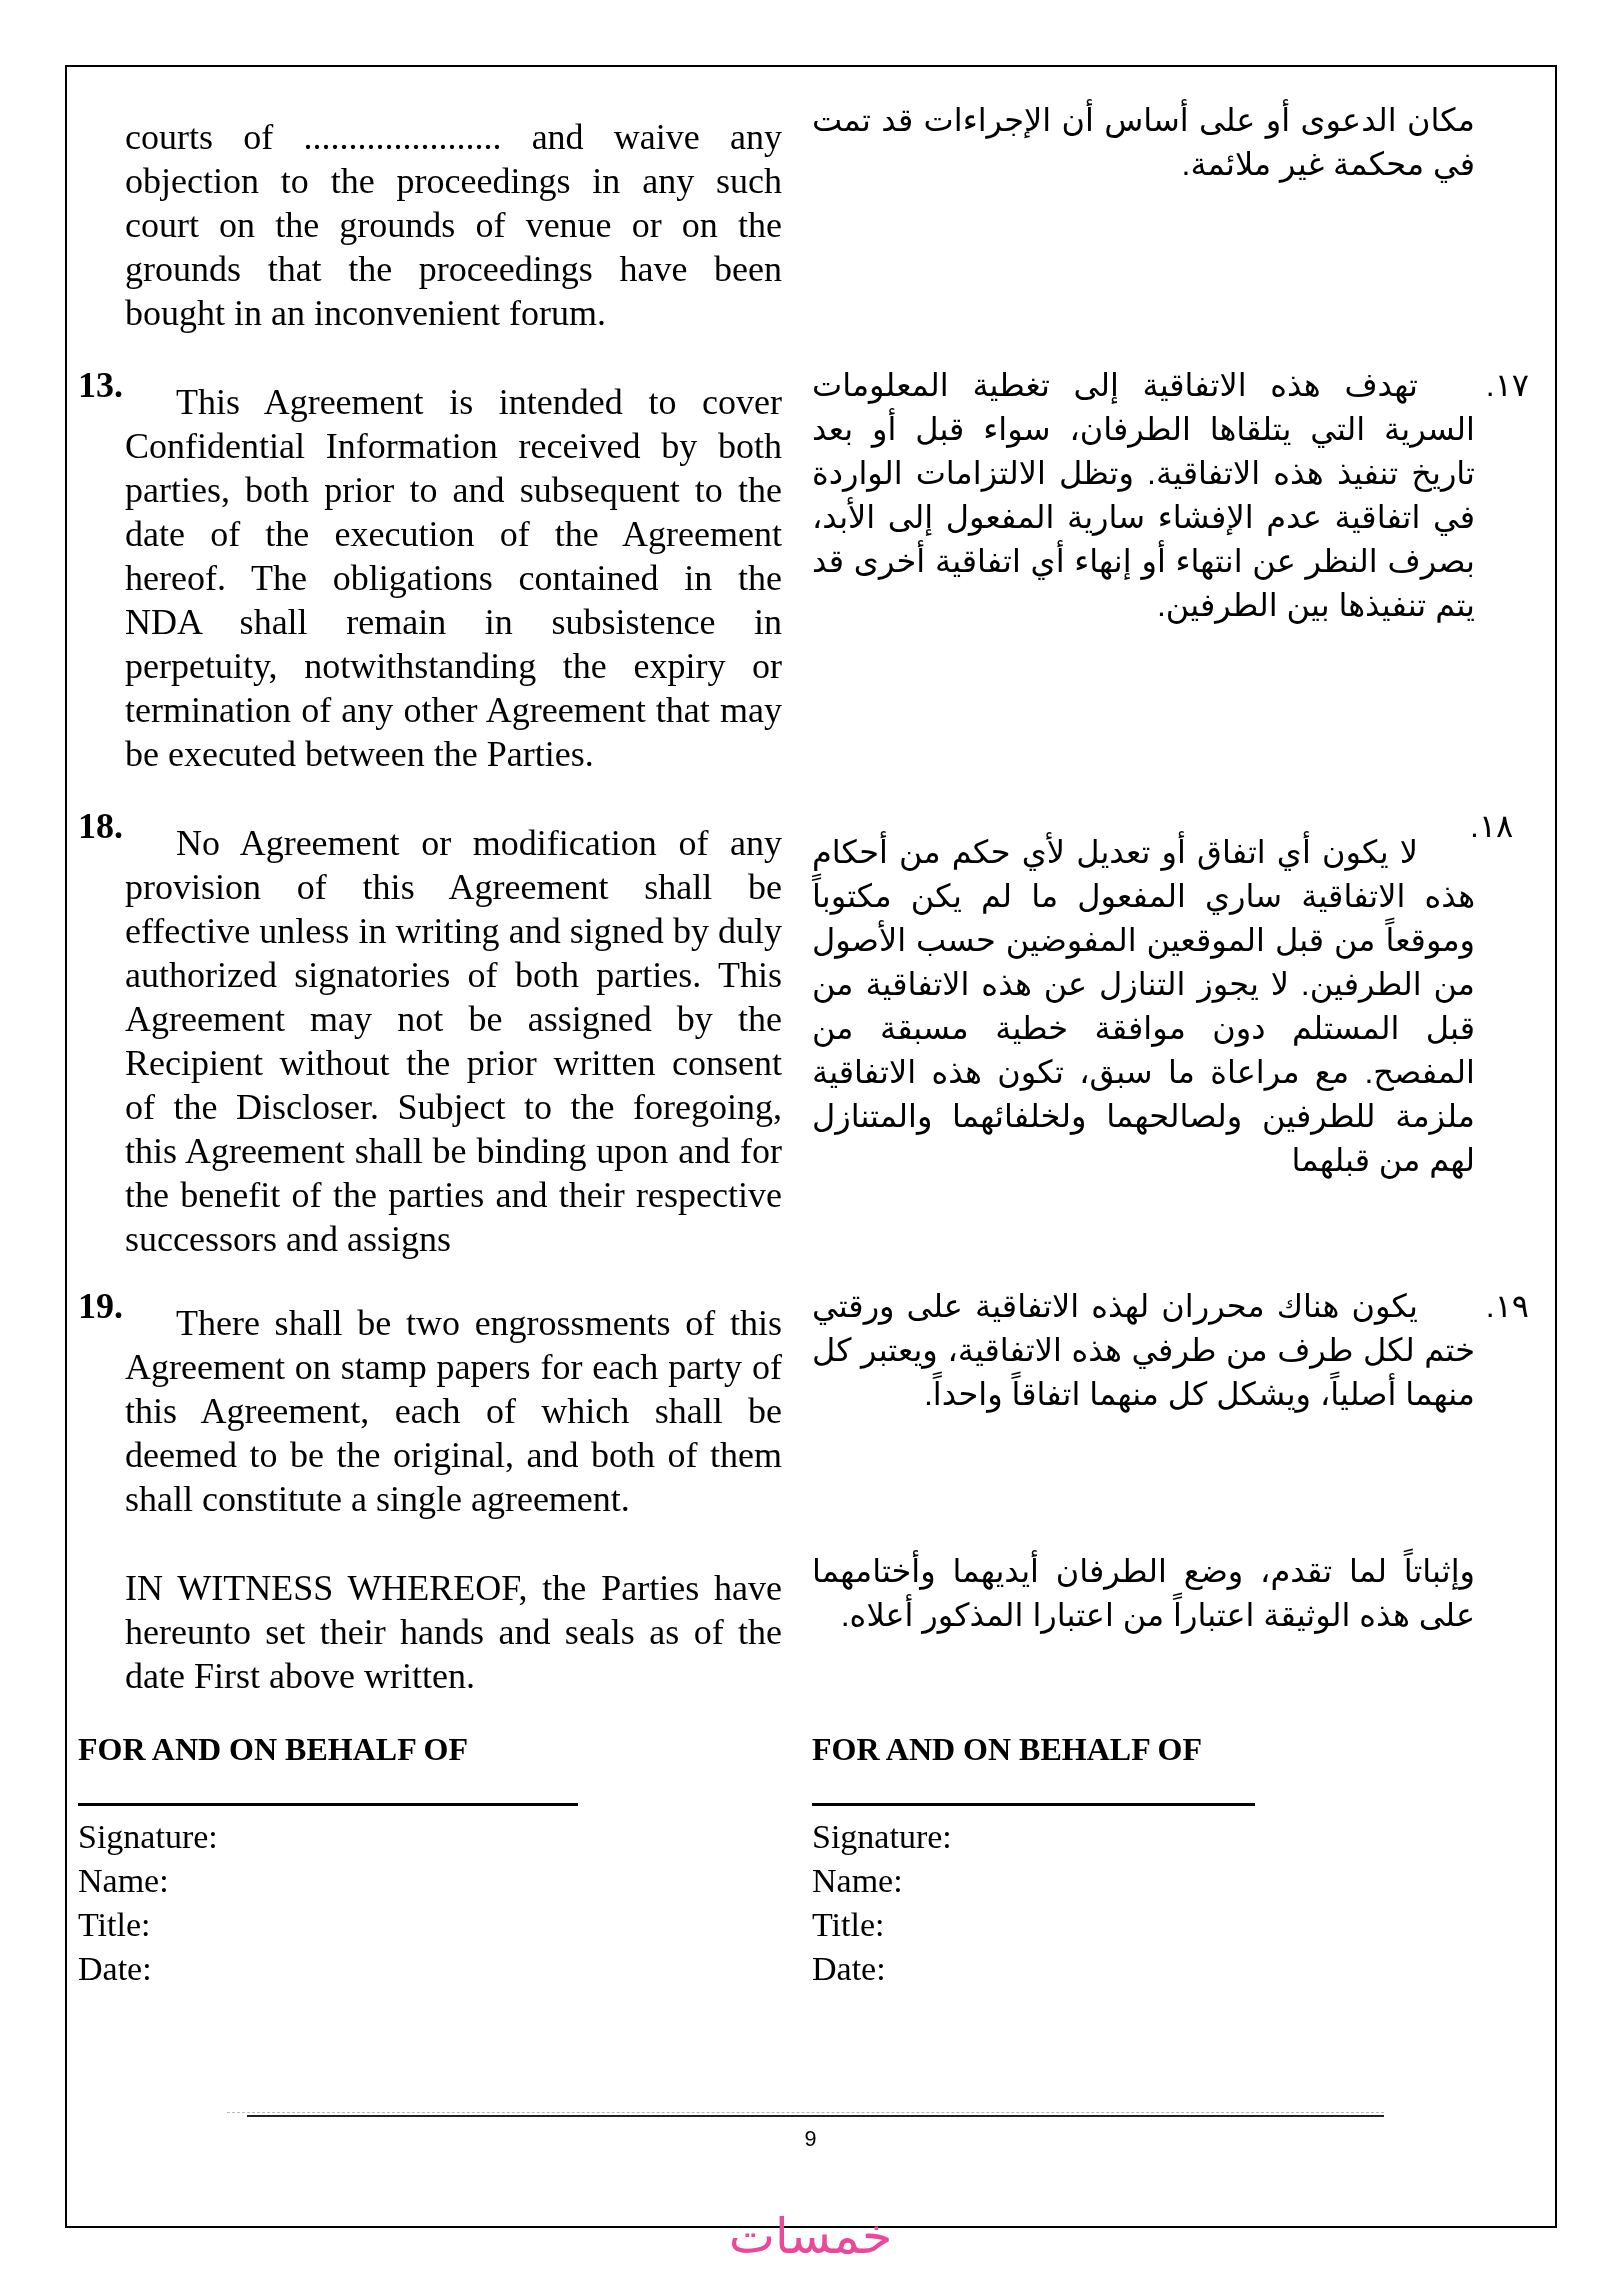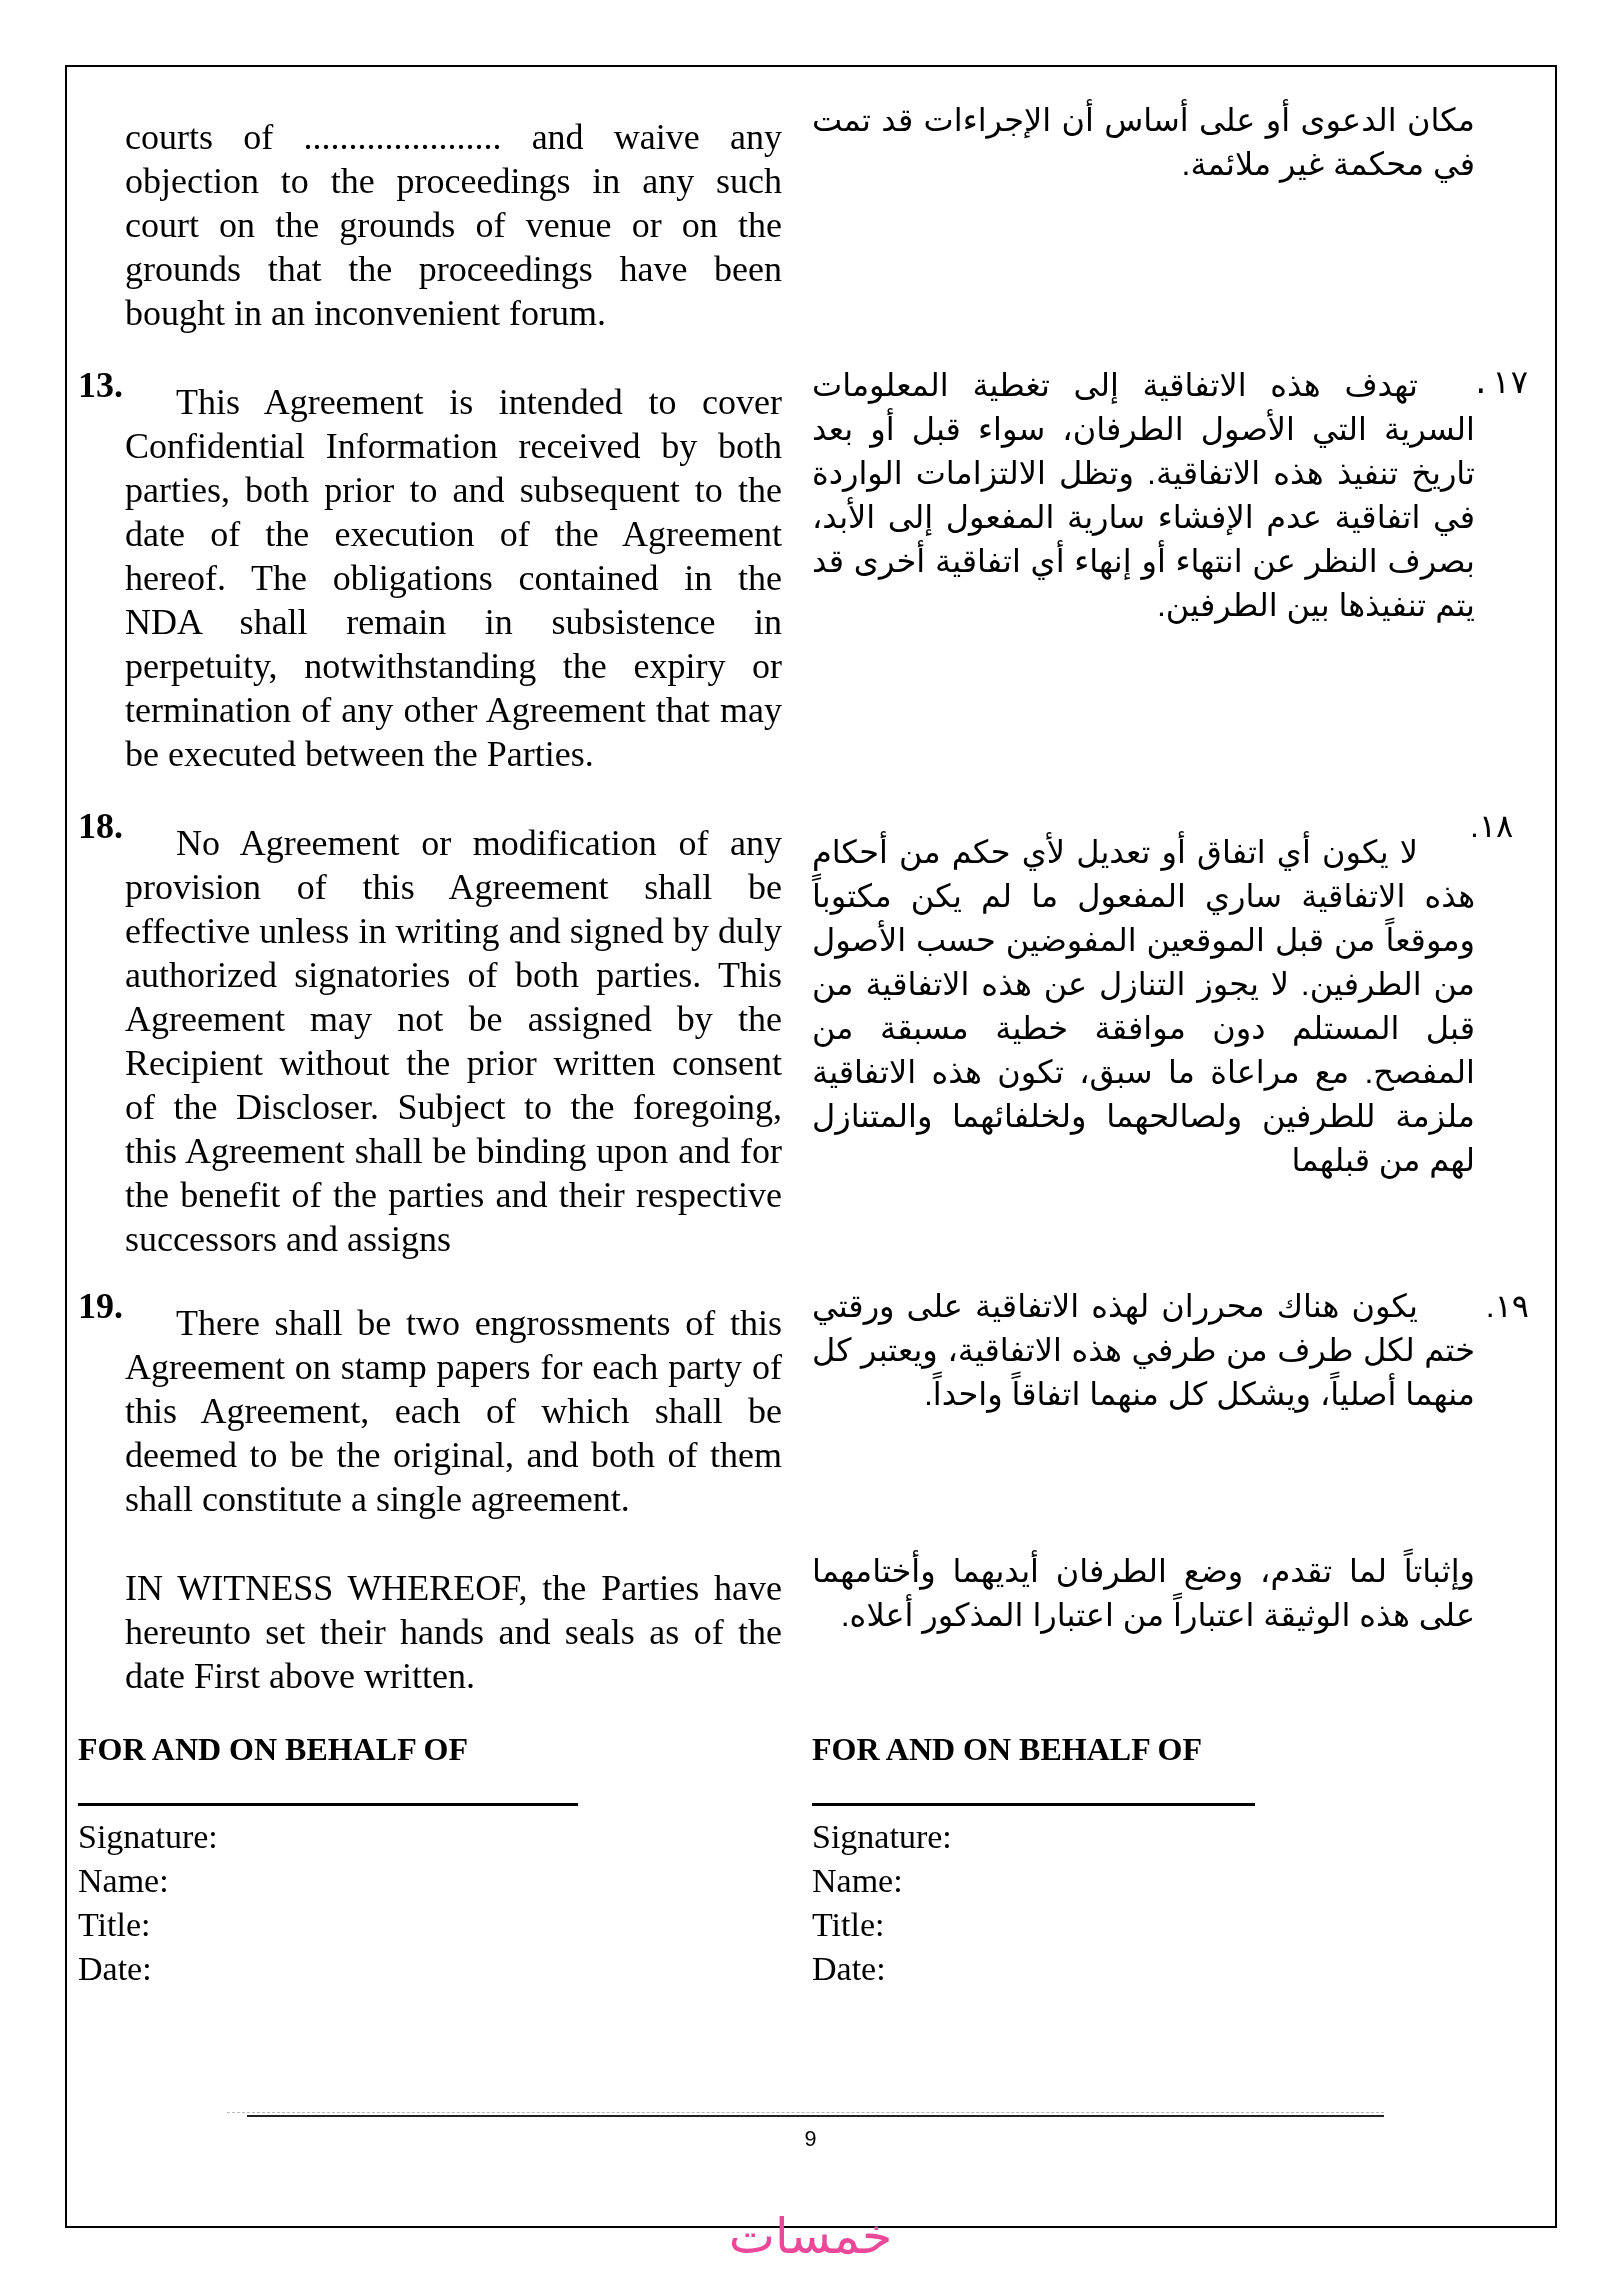--- a/index.html
+++ b/index.html
@@ -123,24 +123,24 @@
 </head>
 <body>
 
 <div class="page-frame"></div>
 
 <div class="col en en-left" style="top:98px;">courts of ...................... and waive any objection to the proceedings in any such court on the grounds of venue or on the grounds that the proceedings have been bought in an inconvenient forum.</div>
 <div class="col ar ar-right" style="top:98px;">مكان الدعوى أو على أساس أن الإجراءات قد تمت في محكمة غير ملائمة.</div>
 
 <div class="clause-num" style="left:78px; top:363px;">13.</div>
 <div class="col en en-left first-indent" style="top:363px;">This Agreement is intended to cover Confidential Information received by both parties, both prior to and subsequent to the date of the execution of the Agreement hereof. The obligations contained in the NDA shall remain in subsistence in perpetuity, notwithstanding the expiry or termination of any other Agreement that may be executed between the Parties.</div>
-<div class="ar-num" style="left:1470px; top:363px; width:59px; text-align:right;font-family:Liberation Mono, monospace;">١٧.</div>
+<div class="ar-num" style="left:1470px; top:363px; width:59px; text-align:right;">١٧.</div>
 <div class="col ar ar-right" style="top:363px; width:608px;"></div>
 <div class="col ar ar-right" style="top:363px; text-indent:0;">
-  <span style="display:inline-block; width:57px;"></span><span>تهدف هذه الاتفاقية إلى تغطية المعلومات السرية التي الأصول الطرفان، سواء قبل أو بعد تاريخ تنفيذ هذه الاتفاقية. وتظل الالتزامات الواردة في اتفاقية عدم الإفشاء سارية المفعول إلى الأبد، بصرف النظر عن انتهاء أو إنهاء أي اتفاقية أخرى قد يتم تنفيذها بين الطرفين.</span>
+  <span style="display:inline-block; width:57px;"></span><span>تهدف هذه الاتفاقية إلى تغطية المعلومات السرية التي يتلقاها الطرفان، سواء قبل أو بعد تاريخ تنفيذ هذه الاتفاقية. وتظل الالتزامات الواردة في اتفاقية عدم الإفشاء سارية المفعول إلى الأبد، بصرف النظر عن انتهاء أو إنهاء أي اتفاقية أخرى قد يتم تنفيذها بين الطرفين.</span>
 </div>
 
 <div class="clause-num" style="left:78px; top:804px;">18.</div>
 <div class="col en en-left first-indent" style="top:804px;">No Agreement or modification of any provision of this Agreement shall be effective unless in writing and signed by duly authorized signatories of both parties. This Agreement may not be assigned by the Recipient without the prior written consent of the Discloser. Subject to the foregoing, this Agreement shall be binding upon and for the benefit of the parties and their respective successors and assigns</div>
 <div class="ar-num" style="left:1470px; top:804px; width:59px; text-align:left;">١٨.</div>
 <div class="col ar ar-right" style="top:804px;margin-top:26px;">
   <span style="display:inline-block; width:57px;"></span><span>لا يكون أي اتفاق أو تعديل لأي حكم من أحكام هذه الاتفاقية ساري المفعول ما لم يكن مكتوباً وموقعاً من قبل الموقعين المفوضين حسب الأصول من الطرفين. لا يجوز التنازل عن هذه الاتفاقية من قبل المستلم دون موافقة خطية مسبقة من المفصح. مع مراعاة ما سبق، تكون هذه الاتفاقية ملزمة للطرفين ولصالحهما ولخلفائهما والمتنازل لهم من قبلهما</span>
 </div>
 
 <div class="clause-num" style="left:78px; top:1284px;">19.</div>

